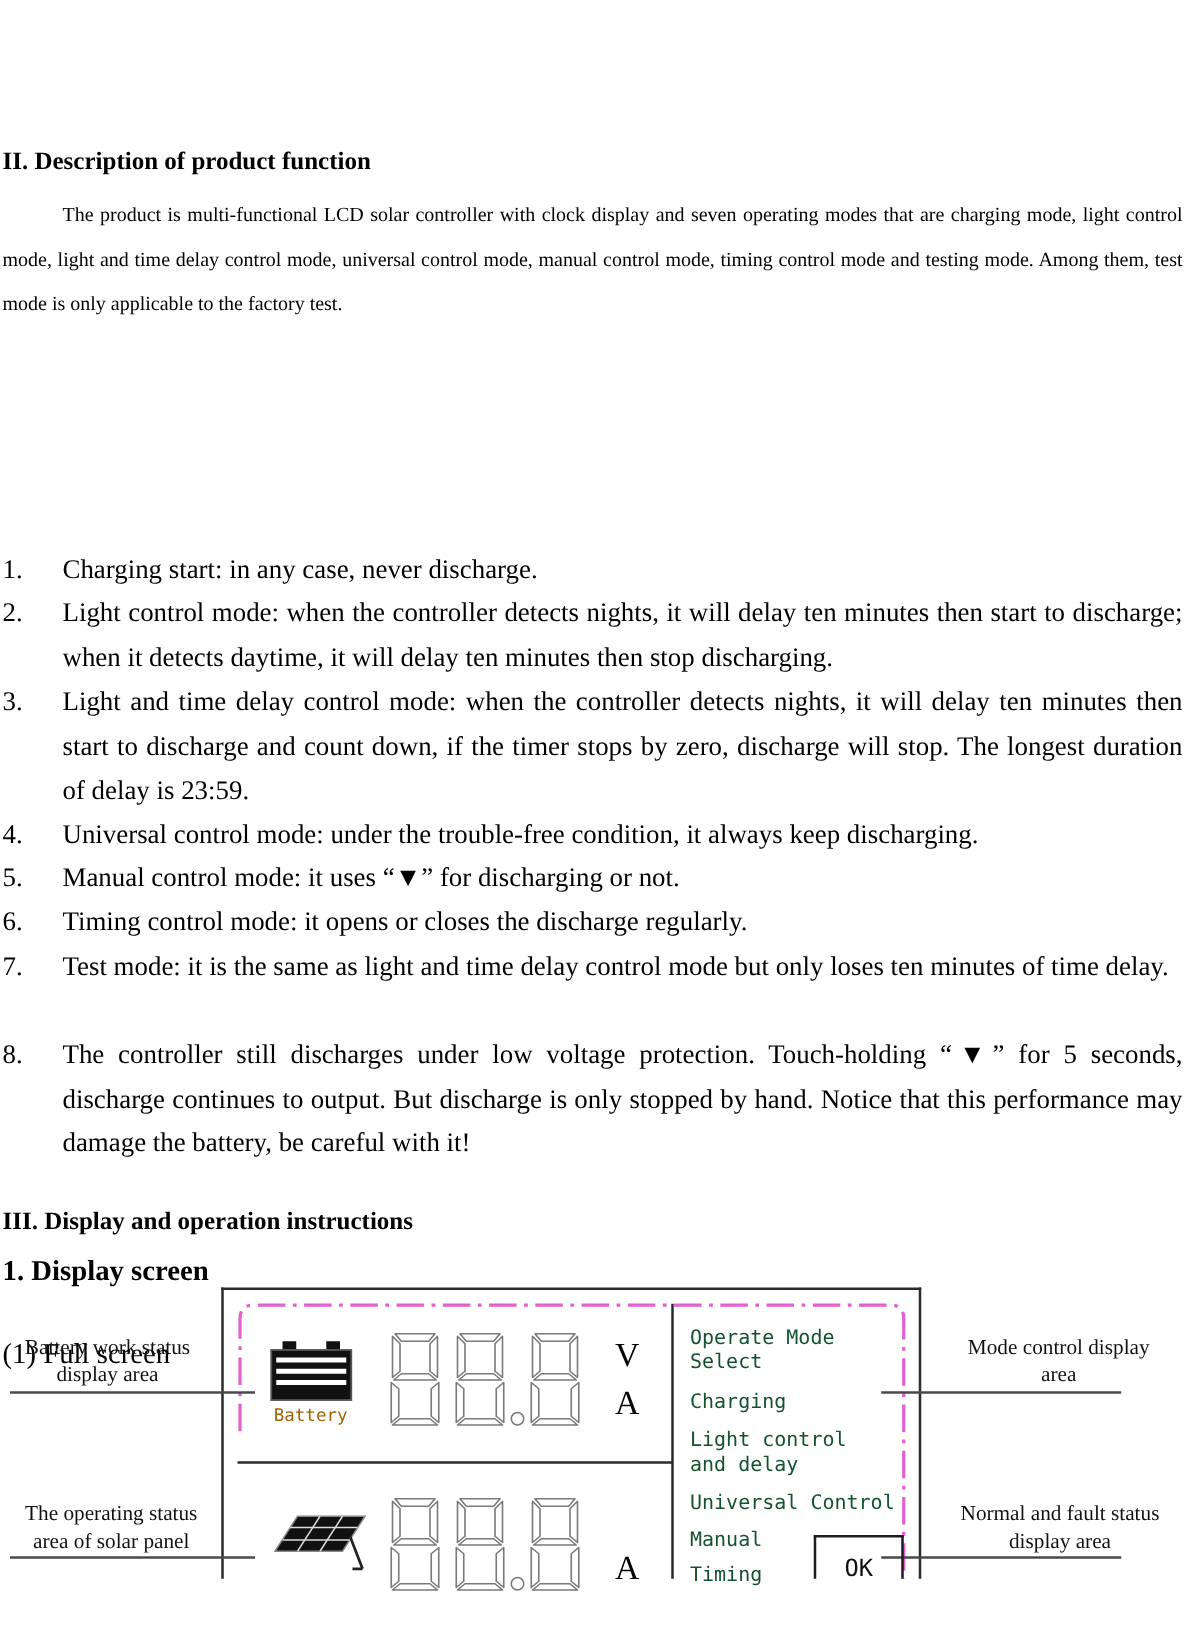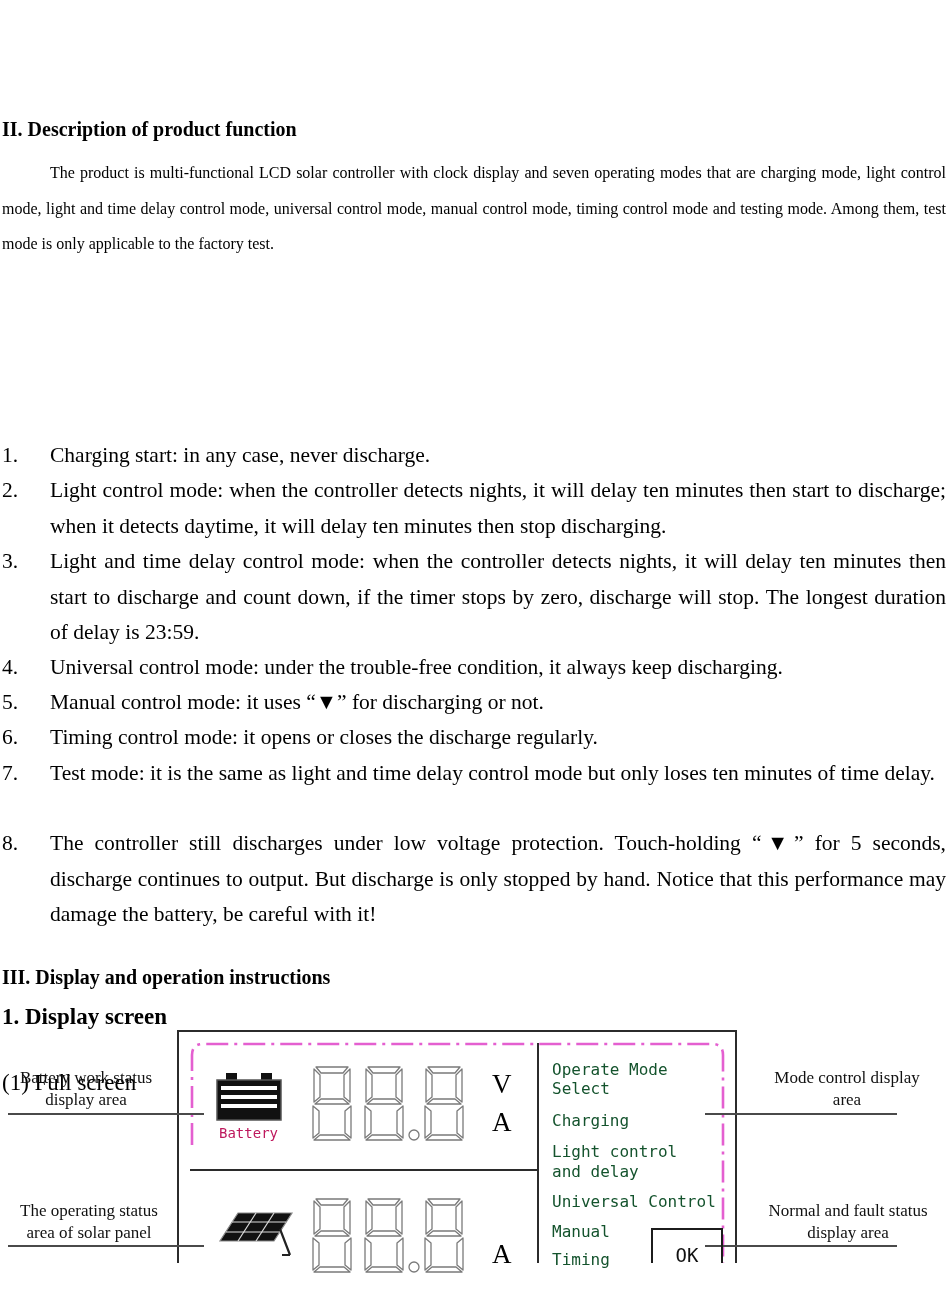--- a/index.html
+++ b/index.html
@@ -100,21 +100,21 @@
     font-family: "DejaVu Sans Mono", "Liberation Mono", monospace;
     font-size: 16px;
     line-height: 21px;
     color: #14532d;
     white-space: pre;
   }
   .icon-cap {
     position: absolute;
     font-family: "DejaVu Sans Mono", "Liberation Mono", monospace;
     font-size: 14px;
-    color: #be185d;
+    color: #a16207;
     white-space: nowrap;
   }
   .lead {
     position: absolute;
     height: 0;
     border-top: 2px solid #4a4a4a;
   }
   .frame-line {
     position: absolute;
     background: #2b2b2b;

